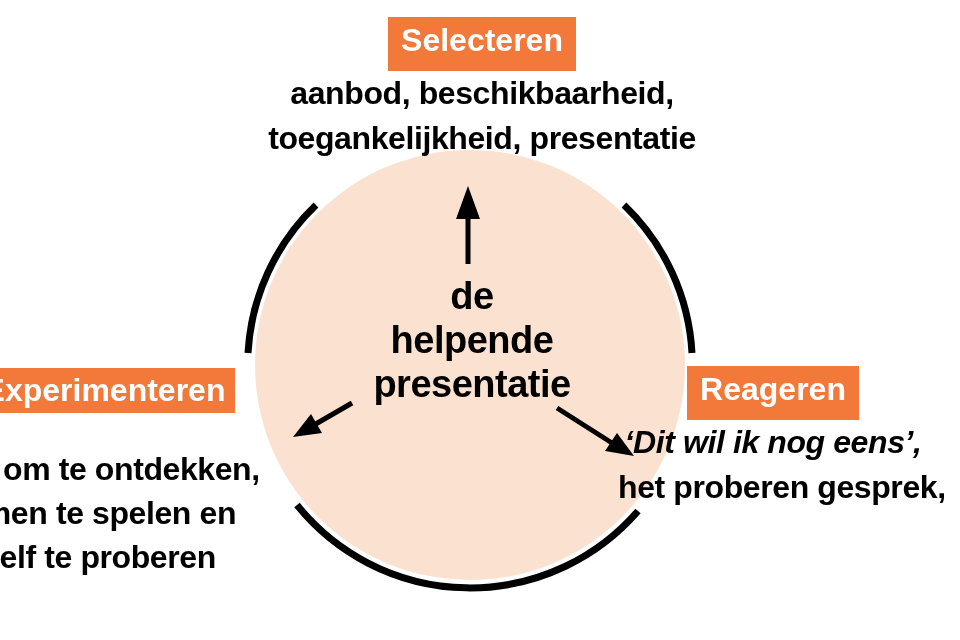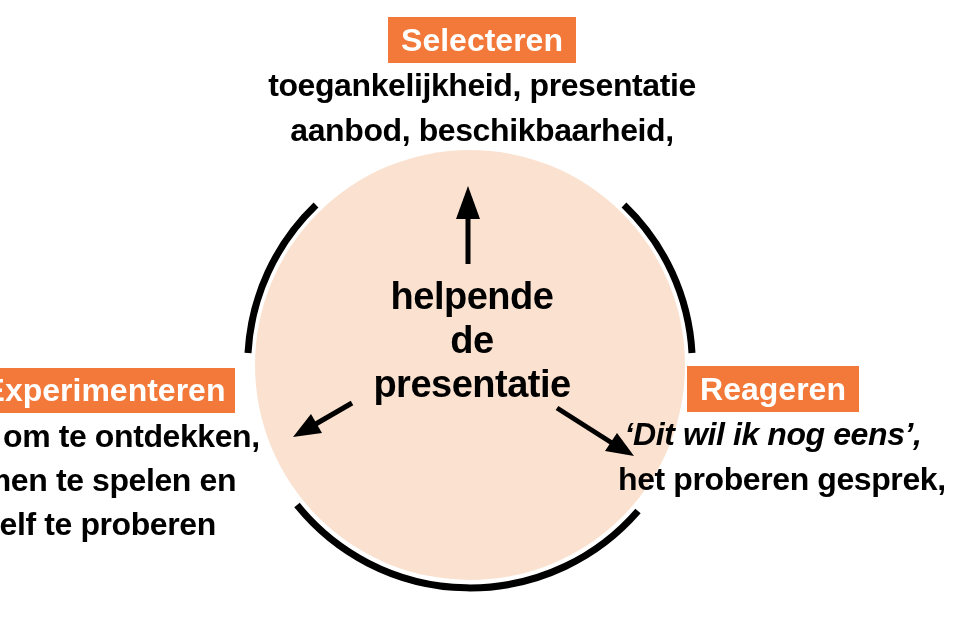--- a/index.html
+++ b/index.html
@@ -6,34 +6,34 @@
   .stage{
     position:relative;width:960px;height:640px;background:#ffffff;
     overflow:hidden;font-family:"Liberation Sans",sans-serif;
     font-weight:bold;color:#000000;
   }
   .diagram-svg{position:absolute;left:0;top:0;}
   .blk{position:absolute;}
   .centered{text-align:center;}
   .badge{
     display:inline-block;background:#F3793B;color:#ffffff;
-    height:46px;line-height:46px;padding:0 13px;font-size:32px;
+    height:54px;line-height:46px;padding:0 13px;font-size:32px;
     white-space:nowrap;
   }
   .badge-fixed{
     position:absolute;background:#F3793B;color:#ffffff;
     height:45px;line-height:45px;font-size:32px;text-align:center;
     white-space:nowrap;
   }
   .line{
     font-size:32px;line-height:45px;letter-spacing:-0.4px;
     white-space:nowrap;
   }
   .abs-line{position:absolute;font-size:32px;line-height:45px;
-    letter-spacing:-0.4px;white-space:nowrap;}
+    letter-spacing:-0.4px;white-space:nowrap;margin-top:33px;}
   .italic{font-style:italic;}
   .center-text{
     font-size:38px;line-height:44px;letter-spacing:-0.5px;
   }
 </style>
 </head>
 <body>
 
 <div class="stage">
 
@@ -55,29 +55,29 @@
       <polygon points="293,437 311,414 322,433" fill="#000000"></polygon>
     </g>
 
     <g>
       <line x1="557" y1="408" x2="612" y2="443" stroke="#000000" stroke-width="5"></line>
       <polygon points="634,456 605,451 617,433" fill="#000000"></polygon>
     </g>
   </svg>
 
   <div class="blk centered center-text" style="left:322px;top:274px;width:300px;">
+    <div>de</div>
     <div>helpende</div>
-    <div>de</div>
     <div>presentatie</div>
   </div>
 
   <div class="blk centered" style="left:262px;top:17px;width:440px;">
     <span class="badge">Selecteren</span>
+    <div class="line">aanbod, beschikbaarheid,</div>
     <div class="line">toegankelijkheid, presentatie</div>
-    <div class="line">aanbod, beschikbaarheid,</div>
   </div>
 
   <div class="blk centered" style="left:618px;top:366px;width:310px;">
     <span class="badge">Reageren</span>
     <div class="line italic">‘Dit wil ik nog eens’,</div>
     <div class="line">het proberen gesprek,</div>
   </div>
 
   <div class="badge-fixed" style="left:-26px;top:368px;width:261px;">Experimenteren</div>
   <div class="abs-line" style="left:3px;top:414px;">om te ontdekken,</div>

